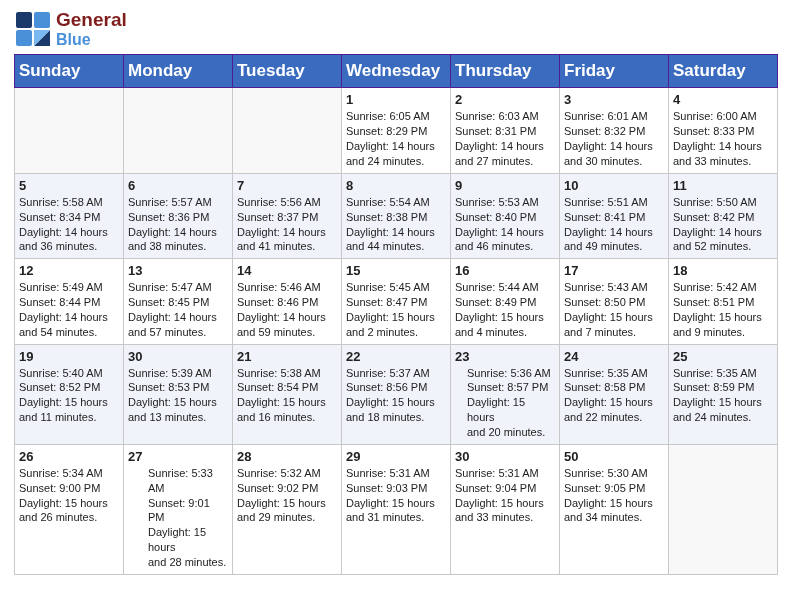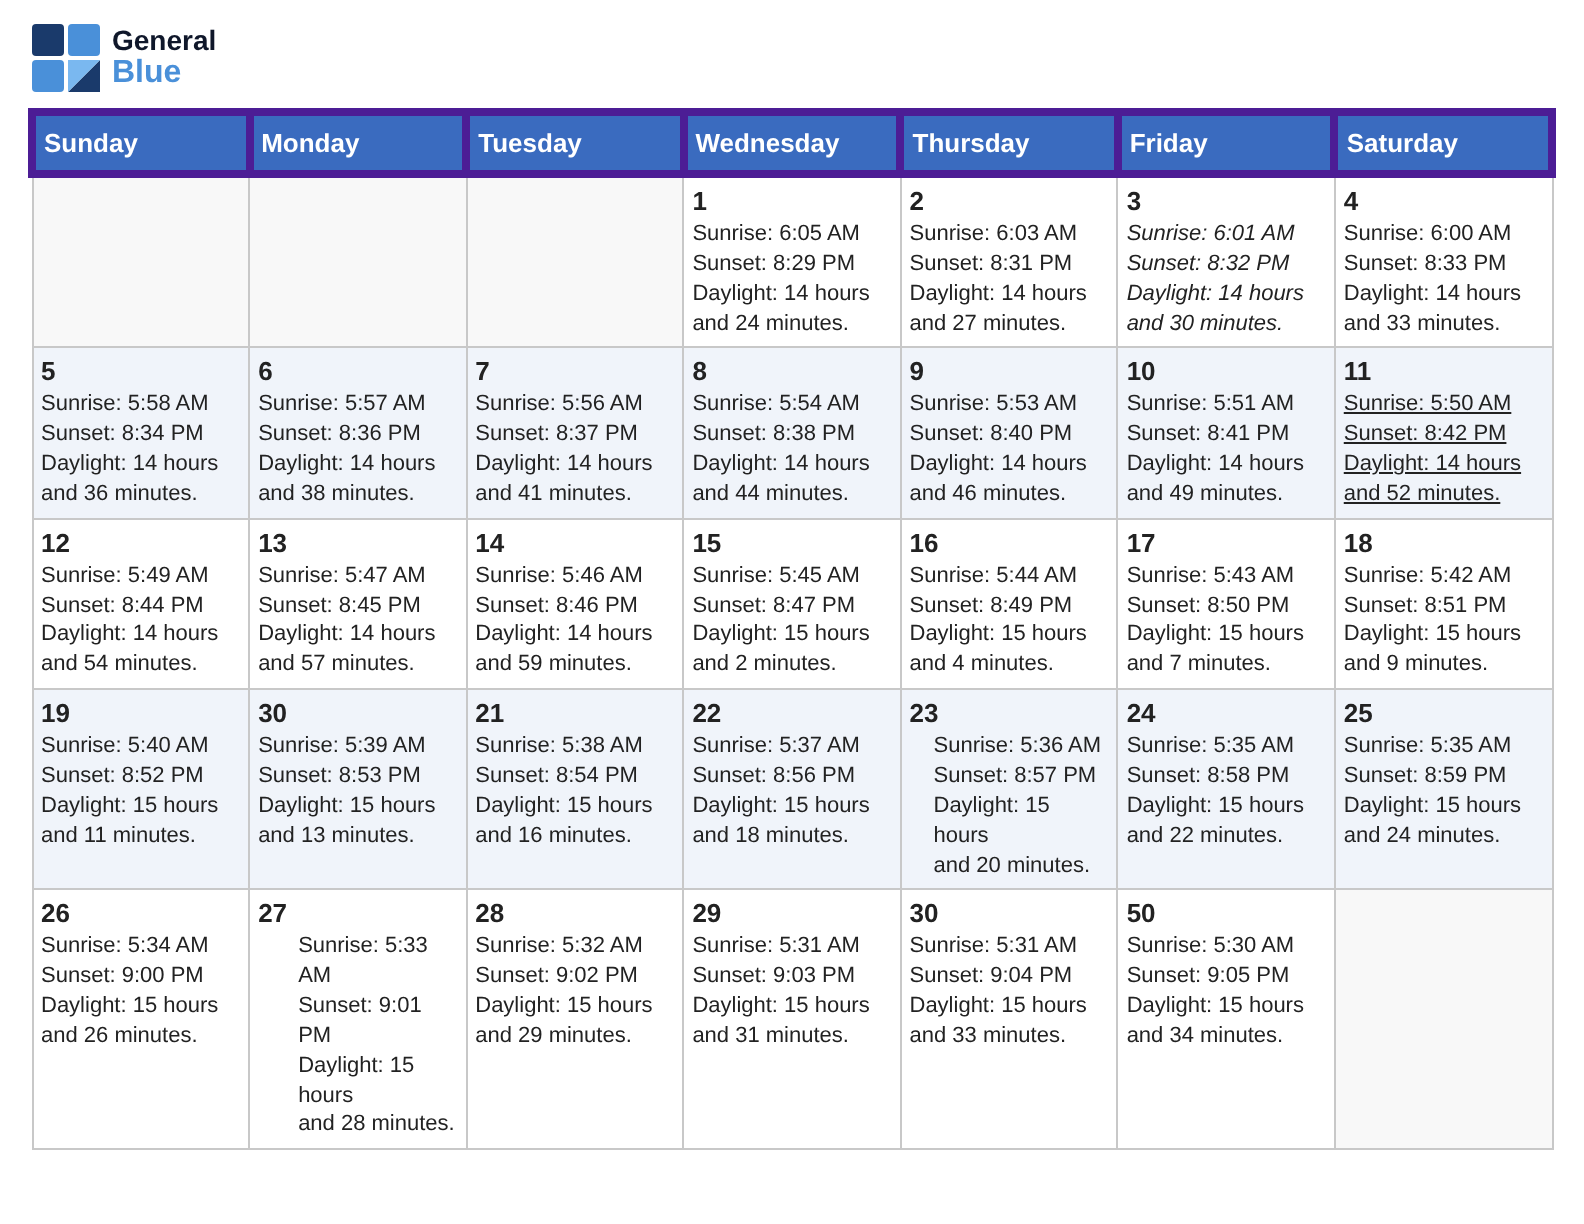--- a/index.html
+++ b/index.html
@@ -42,25 +42,25 @@
       margin-top: 2px;
     }
     .calendar-table {
       width: 100%;
       border-collapse: collapse;
       table-layout: fixed;
     }
     .calendar-table th {
       background: #3a6bbf;
       color: #fff;
-      font-size: 13px;
+      font-size: 17px;
       font-weight: bold;
       padding: 6px 4px;
       text-align: left;
-      border: 4px solid #4c1d95;
+      border: 1px solid #4c1d95;
     }
     .calendar-table td {
       border: 1px solid #c8c8c8;
       vertical-align: top;
       padding: 4px 4px 4px 4px;
       font-size: 10px;
       color: #222;
       background: #fff;
       height: 82px;
     }
@@ -91,21 +91,21 @@
     <div class="logo">
       <div style="display:flex;align-items:center;">
         <svg width="38" height="38" viewBox="0 0 38 38">
           <rect x="2" y="2" width="16" height="16" rx="2" fill="#1a3a6b"></rect>
           <rect x="20" y="2" width="16" height="16" rx="2" fill="#4a90d9"></rect>
           <rect x="2" y="20" width="16" height="16" rx="2" fill="#4a90d9"></rect>
           <polygon points="20,36 36,20 36,36" fill="#1a3a6b"></polygon>
           <polygon points="20,20 36,20 20,36" fill="#7ab8f0"></polygon>
         </svg>
         <div style="margin-left:4px;">
-          <div style="font-size:14px;font-weight:bold;color:#0f172a;line-height:1.1;">General</div>
+          <div style="font-size:19px;font-weight:bold;color:#7f1d1d;line-height:1.1;">General</div>
           <div style="font-size:16px;font-weight:bold;color:#4a90d9;line-height:1.1;">Blue</div>
         </div>
       </div>
     </div>
     <div class="title-block">
       <div class="main-title"></div>
       <div class="subtitle"></div>
     </div>
   </div>
 
@@ -135,21 +135,21 @@
           </td>
           <td>
             <span class="day-number">2</span>
             <div class="cell-text" style="white-space: pre-line;">Sunrise: 6:03 AM
 Sunset: 8:31 PM
 Daylight: 14 hours
 and 27 minutes.</div>
           </td>
           <td>
             <span class="day-number">3</span>
-            <div class="cell-text" style="white-space: pre-line; font-style: italic;">Sunrise: 6:01 AM
+            <div class="cell-text" style="white-space: pre-line;">Sunrise: 6:01 AM
 Sunset: 8:32 PM
 Daylight: 14 hours
 and 30 minutes.</div>
           </td>
           <td>
             <span class="day-number">4</span>
             <div class="cell-text" style="white-space: pre-line;">Sunrise: 6:00 AM
 Sunset: 8:33 PM
 Daylight: 14 hours
 and 33 minutes.</div>
@@ -193,21 +193,21 @@
           </td>
           <td>
             <span class="day-number">10</span>
             <div class="cell-text" style="white-space: pre-line;">Sunrise: 5:51 AM
 Sunset: 8:41 PM
 Daylight: 14 hours
 and 49 minutes.</div>
           </td>
           <td>
             <span class="day-number">11</span>
-            <div class="cell-text" style="white-space: pre-line; text-decoration: underline;">Sunrise: 5:50 AM
+            <div class="cell-text" style="white-space: pre-line;">Sunrise: 5:50 AM
 Sunset: 8:42 PM
 Daylight: 14 hours
 and 52 minutes.</div>
           </td>
         </tr>
         <tr>
           <td>
             <span class="day-number">12</span>
             <div class="cell-text" style="white-space: pre-line;">Sunrise: 5:49 AM
 Sunset: 8:44 PM

